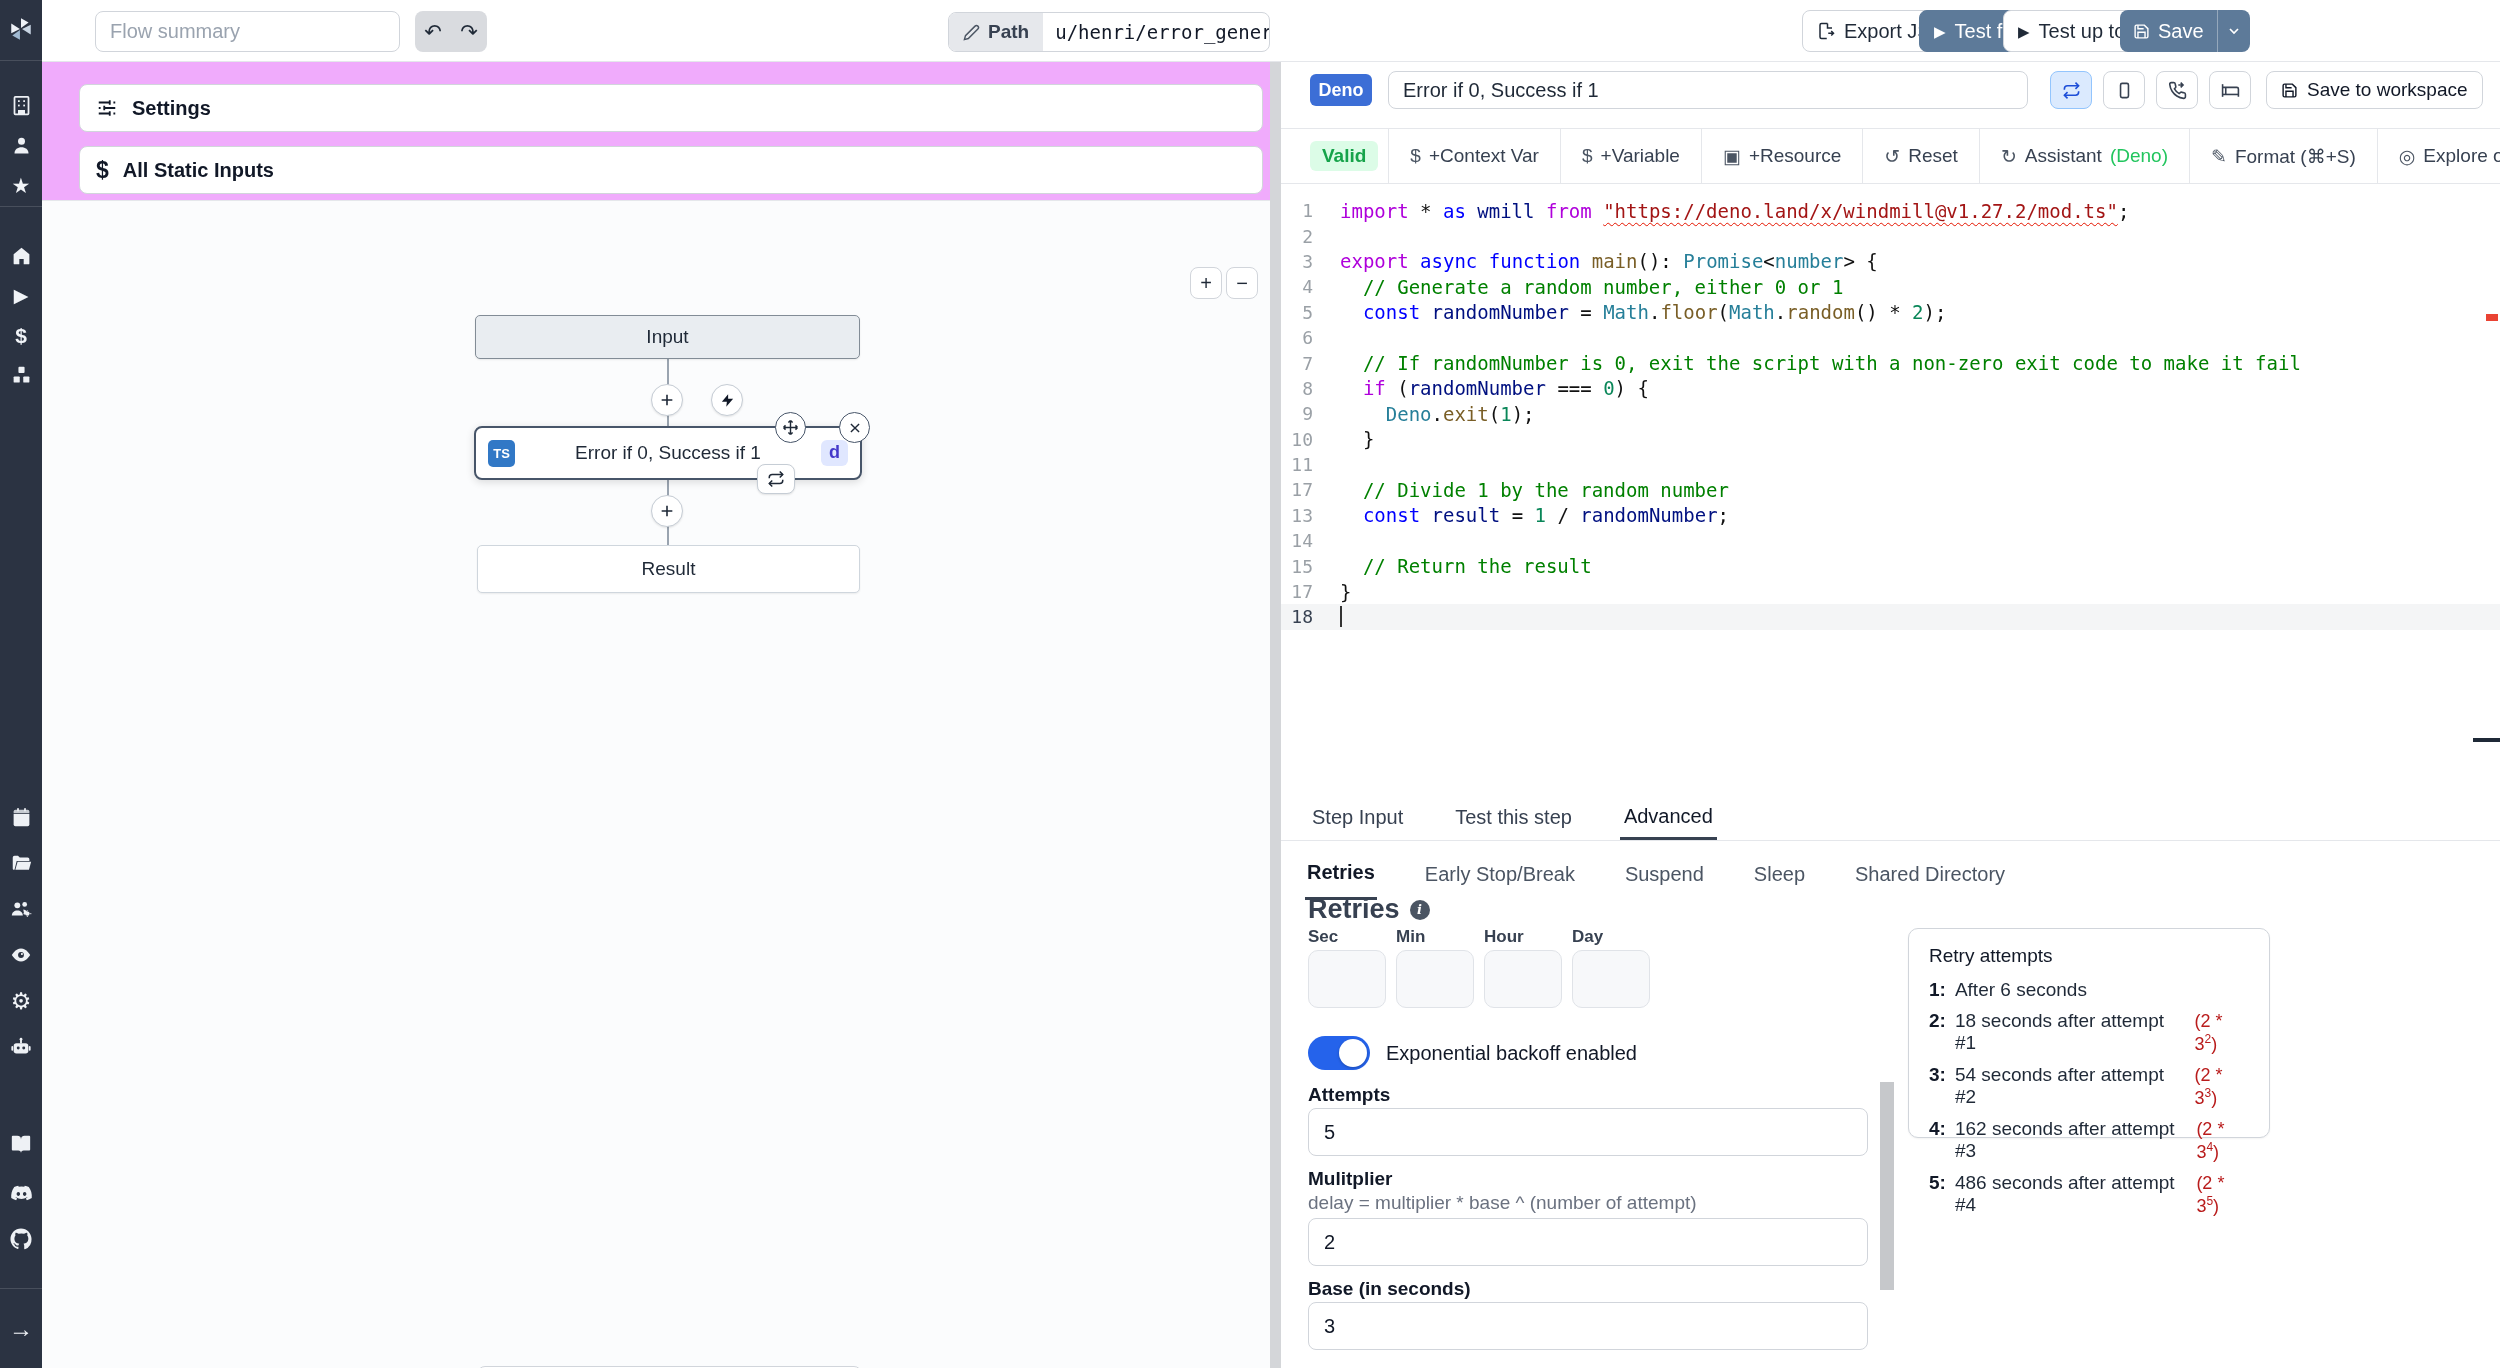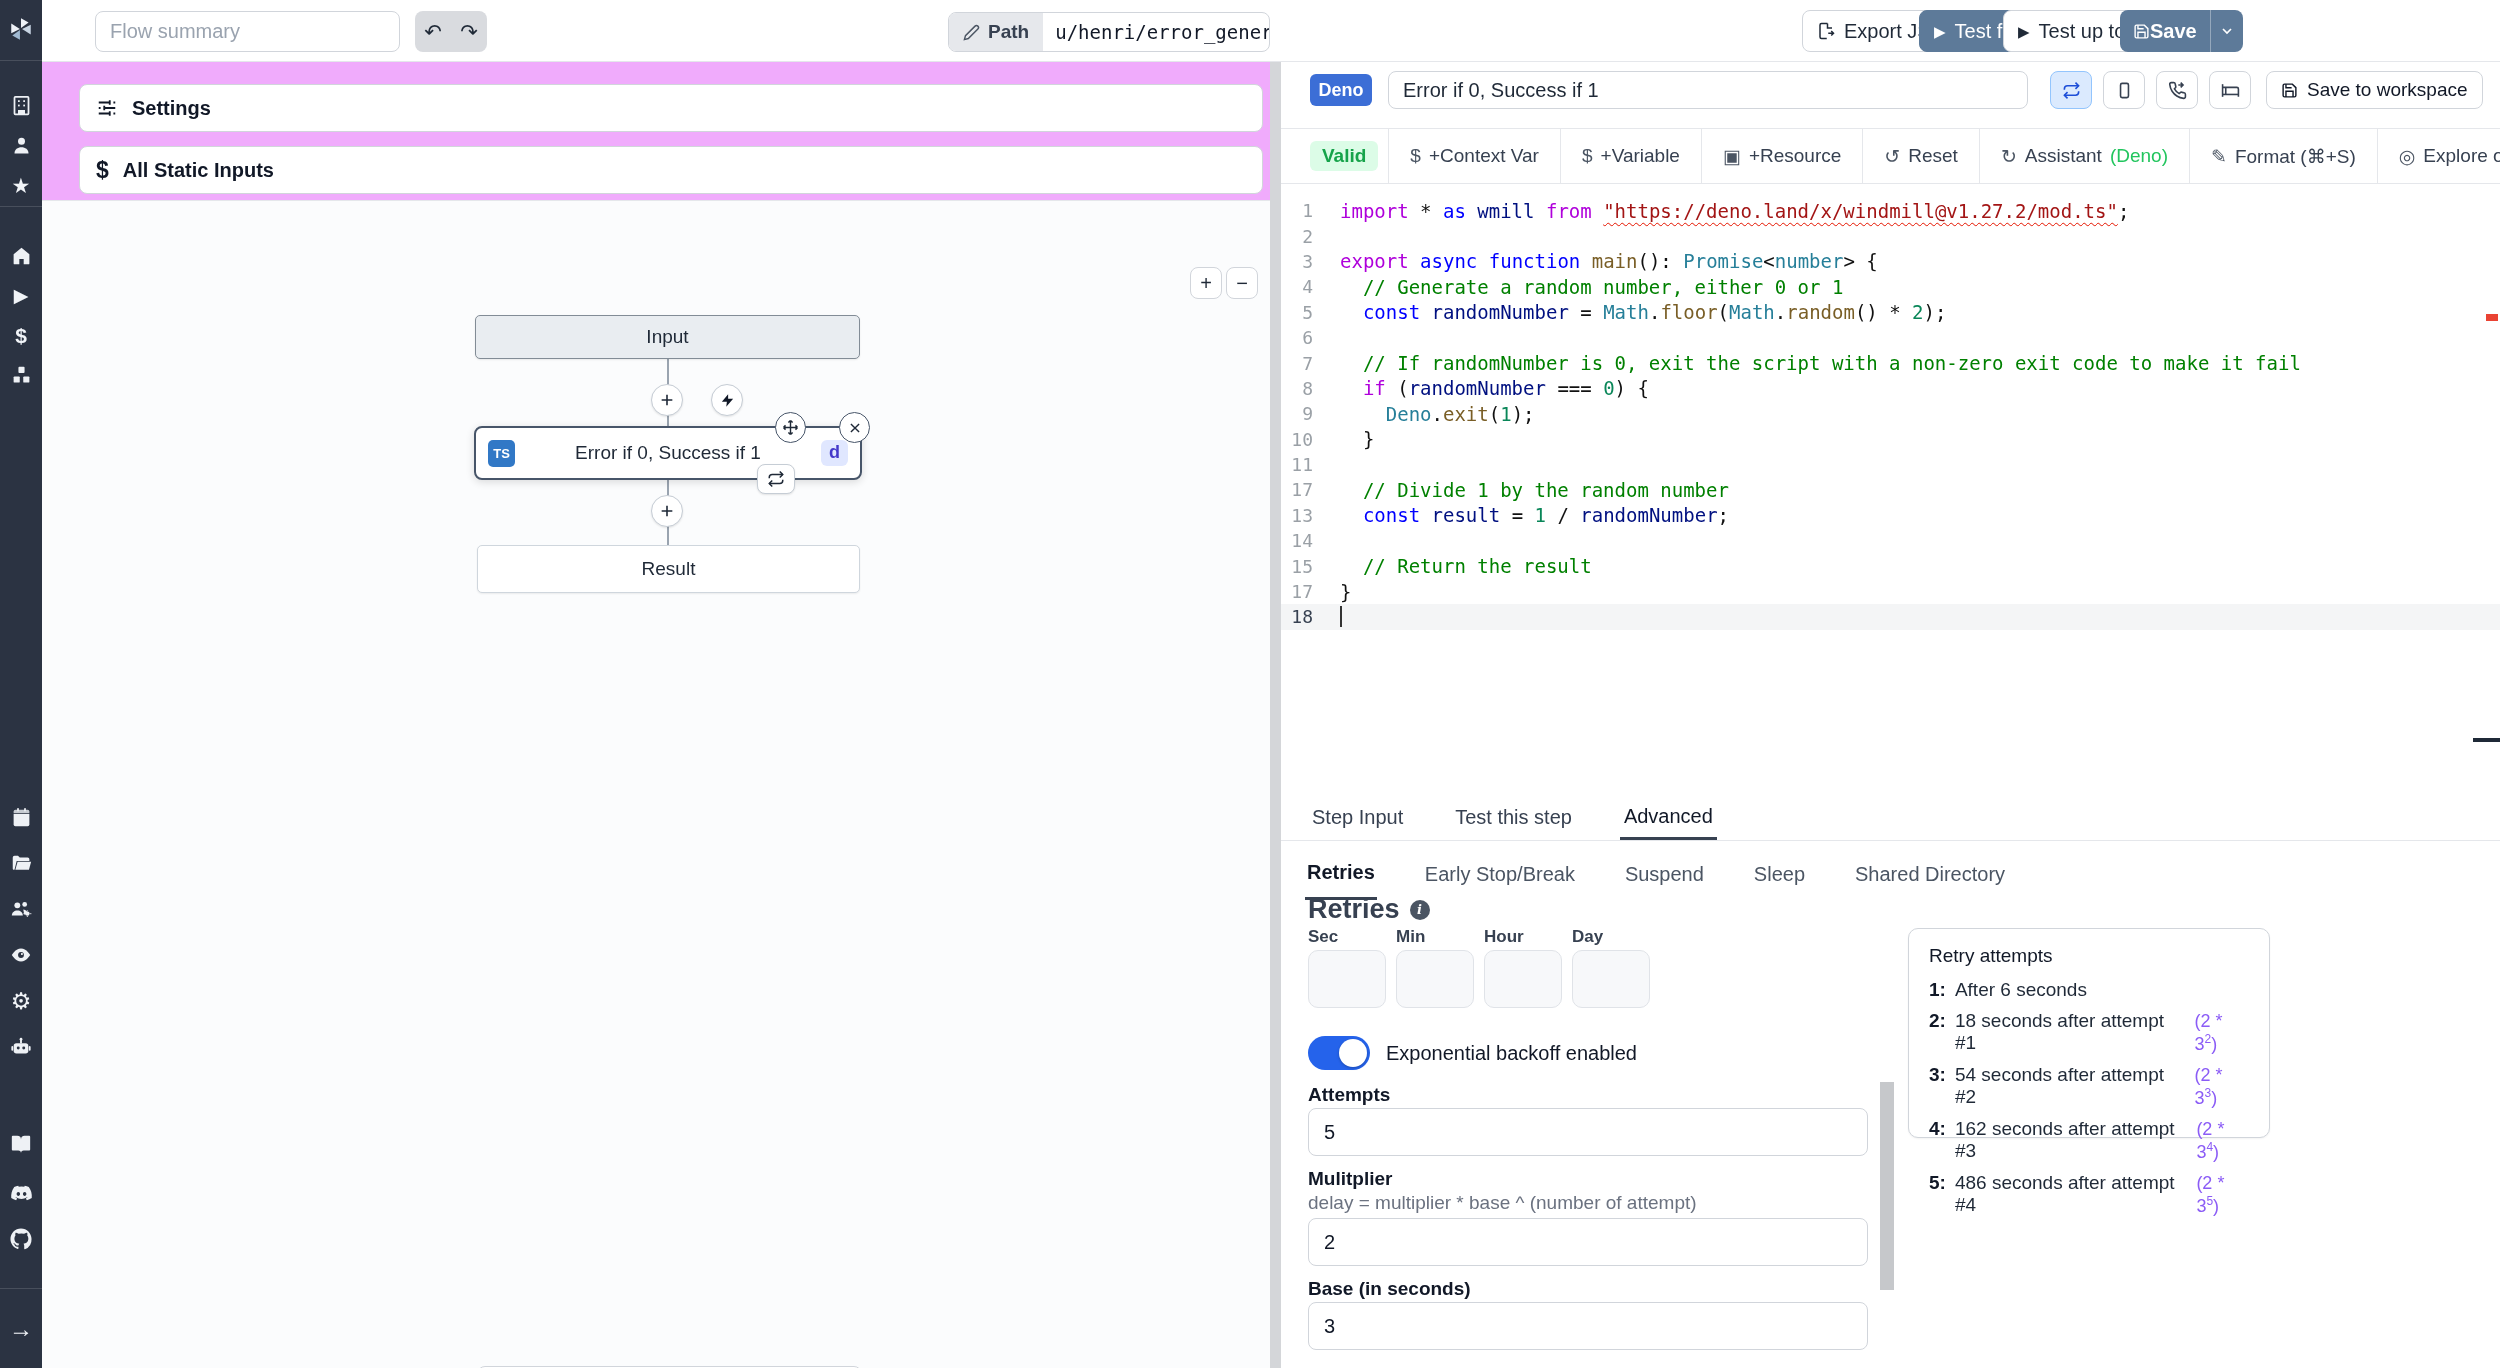--- a/index.html
+++ b/index.html
@@ -26,21 +26,21 @@
   .path-left{background:#e6e8ec;display:flex;align-items:center;gap:8px;padding:0 14px;font-size:19px;font-weight:700;color:#374151}
   .path-value{display:flex;align-items:center;padding:0 12px;font-family:"DejaVu Sans Mono",monospace;font-size:19px;color:#111827}
   .tb-btn{height:42px;top:10px;border-radius:8px;display:flex;align-items:center;gap:9px;font-size:20px;font-weight:500;border:1px solid #d1d5db;background:#fff;color:#1f2937;padding:0 14px}
   .tb-btn.blue{background:#5d7a99;border-color:#5d7a99;color:#fff}
   .export-btn{left:1760px}
   .testflow-btn{left:1877px}
   .testupto-btn{left:1961px}
   .play-glyph{font-size:15px;line-height:1}
   .d-badge{background:#e0e7ff;color:#4338ca;font-weight:700;font-size:18px;border-radius:6px;padding:2px 8px;line-height:1.2}
   .save-btn{left:2078px;top:10px;height:42px;display:flex;border-radius:8px;overflow:hidden;border:none;padding:0;background:#5d7a99;color:#fff}
-  .save-main{display:flex;align-items:center;padding:0 13px;font-size:20px;font-weight:700;color:#fff;background:none;border:none}
+  .save-main{display:flex;align-items:center;gap:8px;padding:0 13px;font-size:20px;font-weight:400;color:#fff;background:none;border:none}
   .save-caret{display:flex;align-items:center;padding:0 8px;border-left:1px solid rgba(255,255,255,.35);background:none;border-top:none;border-right:none;border-bottom:none;color:#fff}
 
   
   .flow-panel{position:absolute;left:42px;top:62px;width:1228px;height:1306px;background:#f0abfc}
   .cfg-box{position:absolute;left:37px;width:1184px;height:48px;border:1px solid #d1d5db;border-radius:8px;background:#fff;display:flex;align-items:center;gap:14px;padding:0 16px;font-size:20px;font-weight:700;color:#111827}
   .graph-area{position:absolute;left:0;top:138px;width:1228px;height:1168px;background:#fbfcfd;border-top:1px solid #e5e7eb}
   .zoom-btn{position:absolute;top:66px;width:32px;height:32px;border:1px solid #d1d5db;border-radius:8px;background:#fff;font-size:20px;color:#1f2937;display:flex;align-items:center;justify-content:center;padding:0}
   .vline{position:absolute;width:1.5px;background:#9aa4b0}
   .node{position:absolute;display:flex;align-items:center;justify-content:center;font-size:19px;color:#1f2937}
   .node-input{left:433px;top:114px;width:385px;height:44px;background:#e9edf1;border:1.5px solid #828c96;border-radius:5px;box-shadow:0 1px 2px rgba(0,0,0,.08)}
@@ -103,21 +103,21 @@
   .backoff-row{position:absolute;left:27px;top:974px;display:flex;align-items:center;gap:16px;font-size:20px;font-weight:500;color:#111827}
   .field-label{position:absolute;left:27px;font-size:19px;font-weight:700;color:#111827}
   .field-helper{position:absolute;left:27px;font-size:19px;color:#6b7280}
   .field-input{position:absolute;left:27px;width:560px;height:48px;border:1px solid #d1d5db;border-radius:8px;font-size:20px;padding:0 15px;outline:none;color:#111827}
   .scrollbar{position:absolute;left:599px;top:1020px;width:14px;height:208px;background:#c6c8cb}
 
   .retry-card{position:absolute;left:627px;top:866px;width:362px;height:210px;border:1px solid #d1d5db;border-radius:10px;background:#fff;box-shadow:0 1px 2px rgba(0,0,0,.05);padding:16px 20px}
   .retry-card h3{margin:0 0 12px 0;font-size:19px;font-weight:400;color:#111827}
   .retry-item{display:flex;align-items:baseline;gap:9px;font-size:19px;color:#1f2937;margin-bottom:9px}
   .retry-item .num{font-weight:700;color:#111827}
-  .retry-item .formula{color:#8b5cf6;font-size:18px}
+  .retry-item .formula{color:#b91c1c;font-size:18px}
   .retry-item sup{font-size:12px}
 </style>
 </head>
 <body>
 
 <div class="screen">
 
   <nav class="rail">
     <div class="rail-item" style="top:12px">
       <svg width="26" height="26" viewBox="0 0 24 24">

